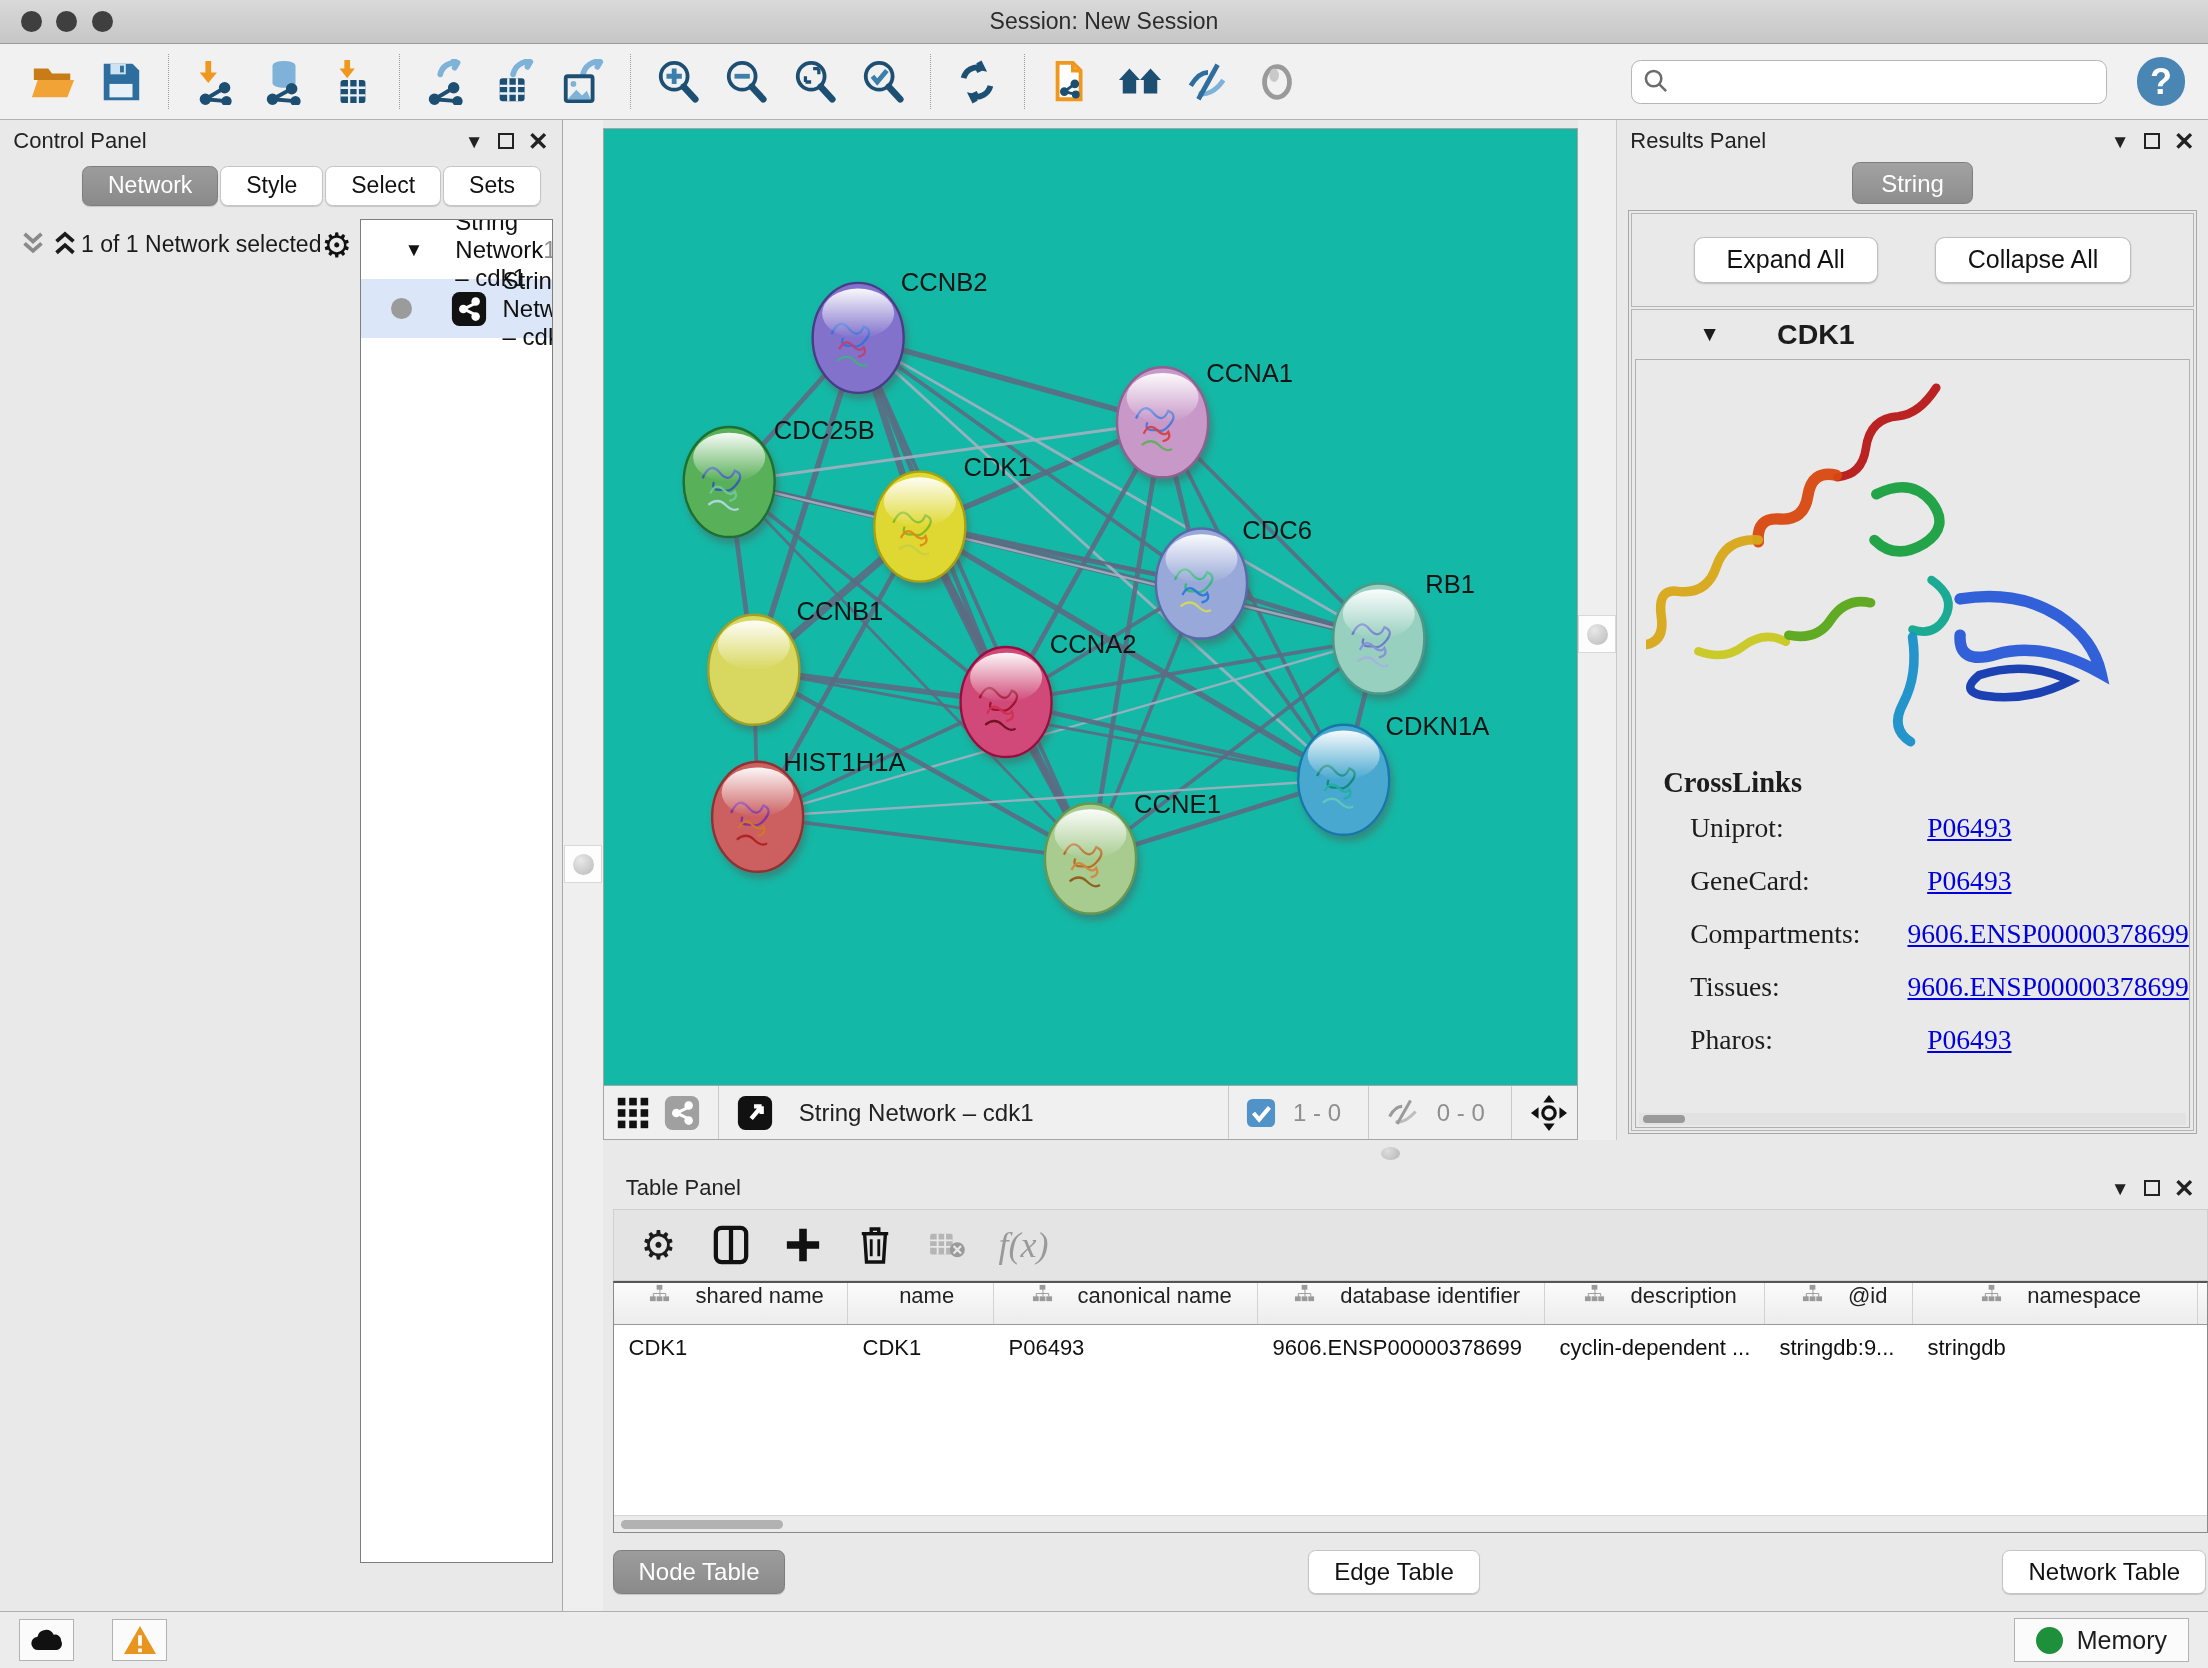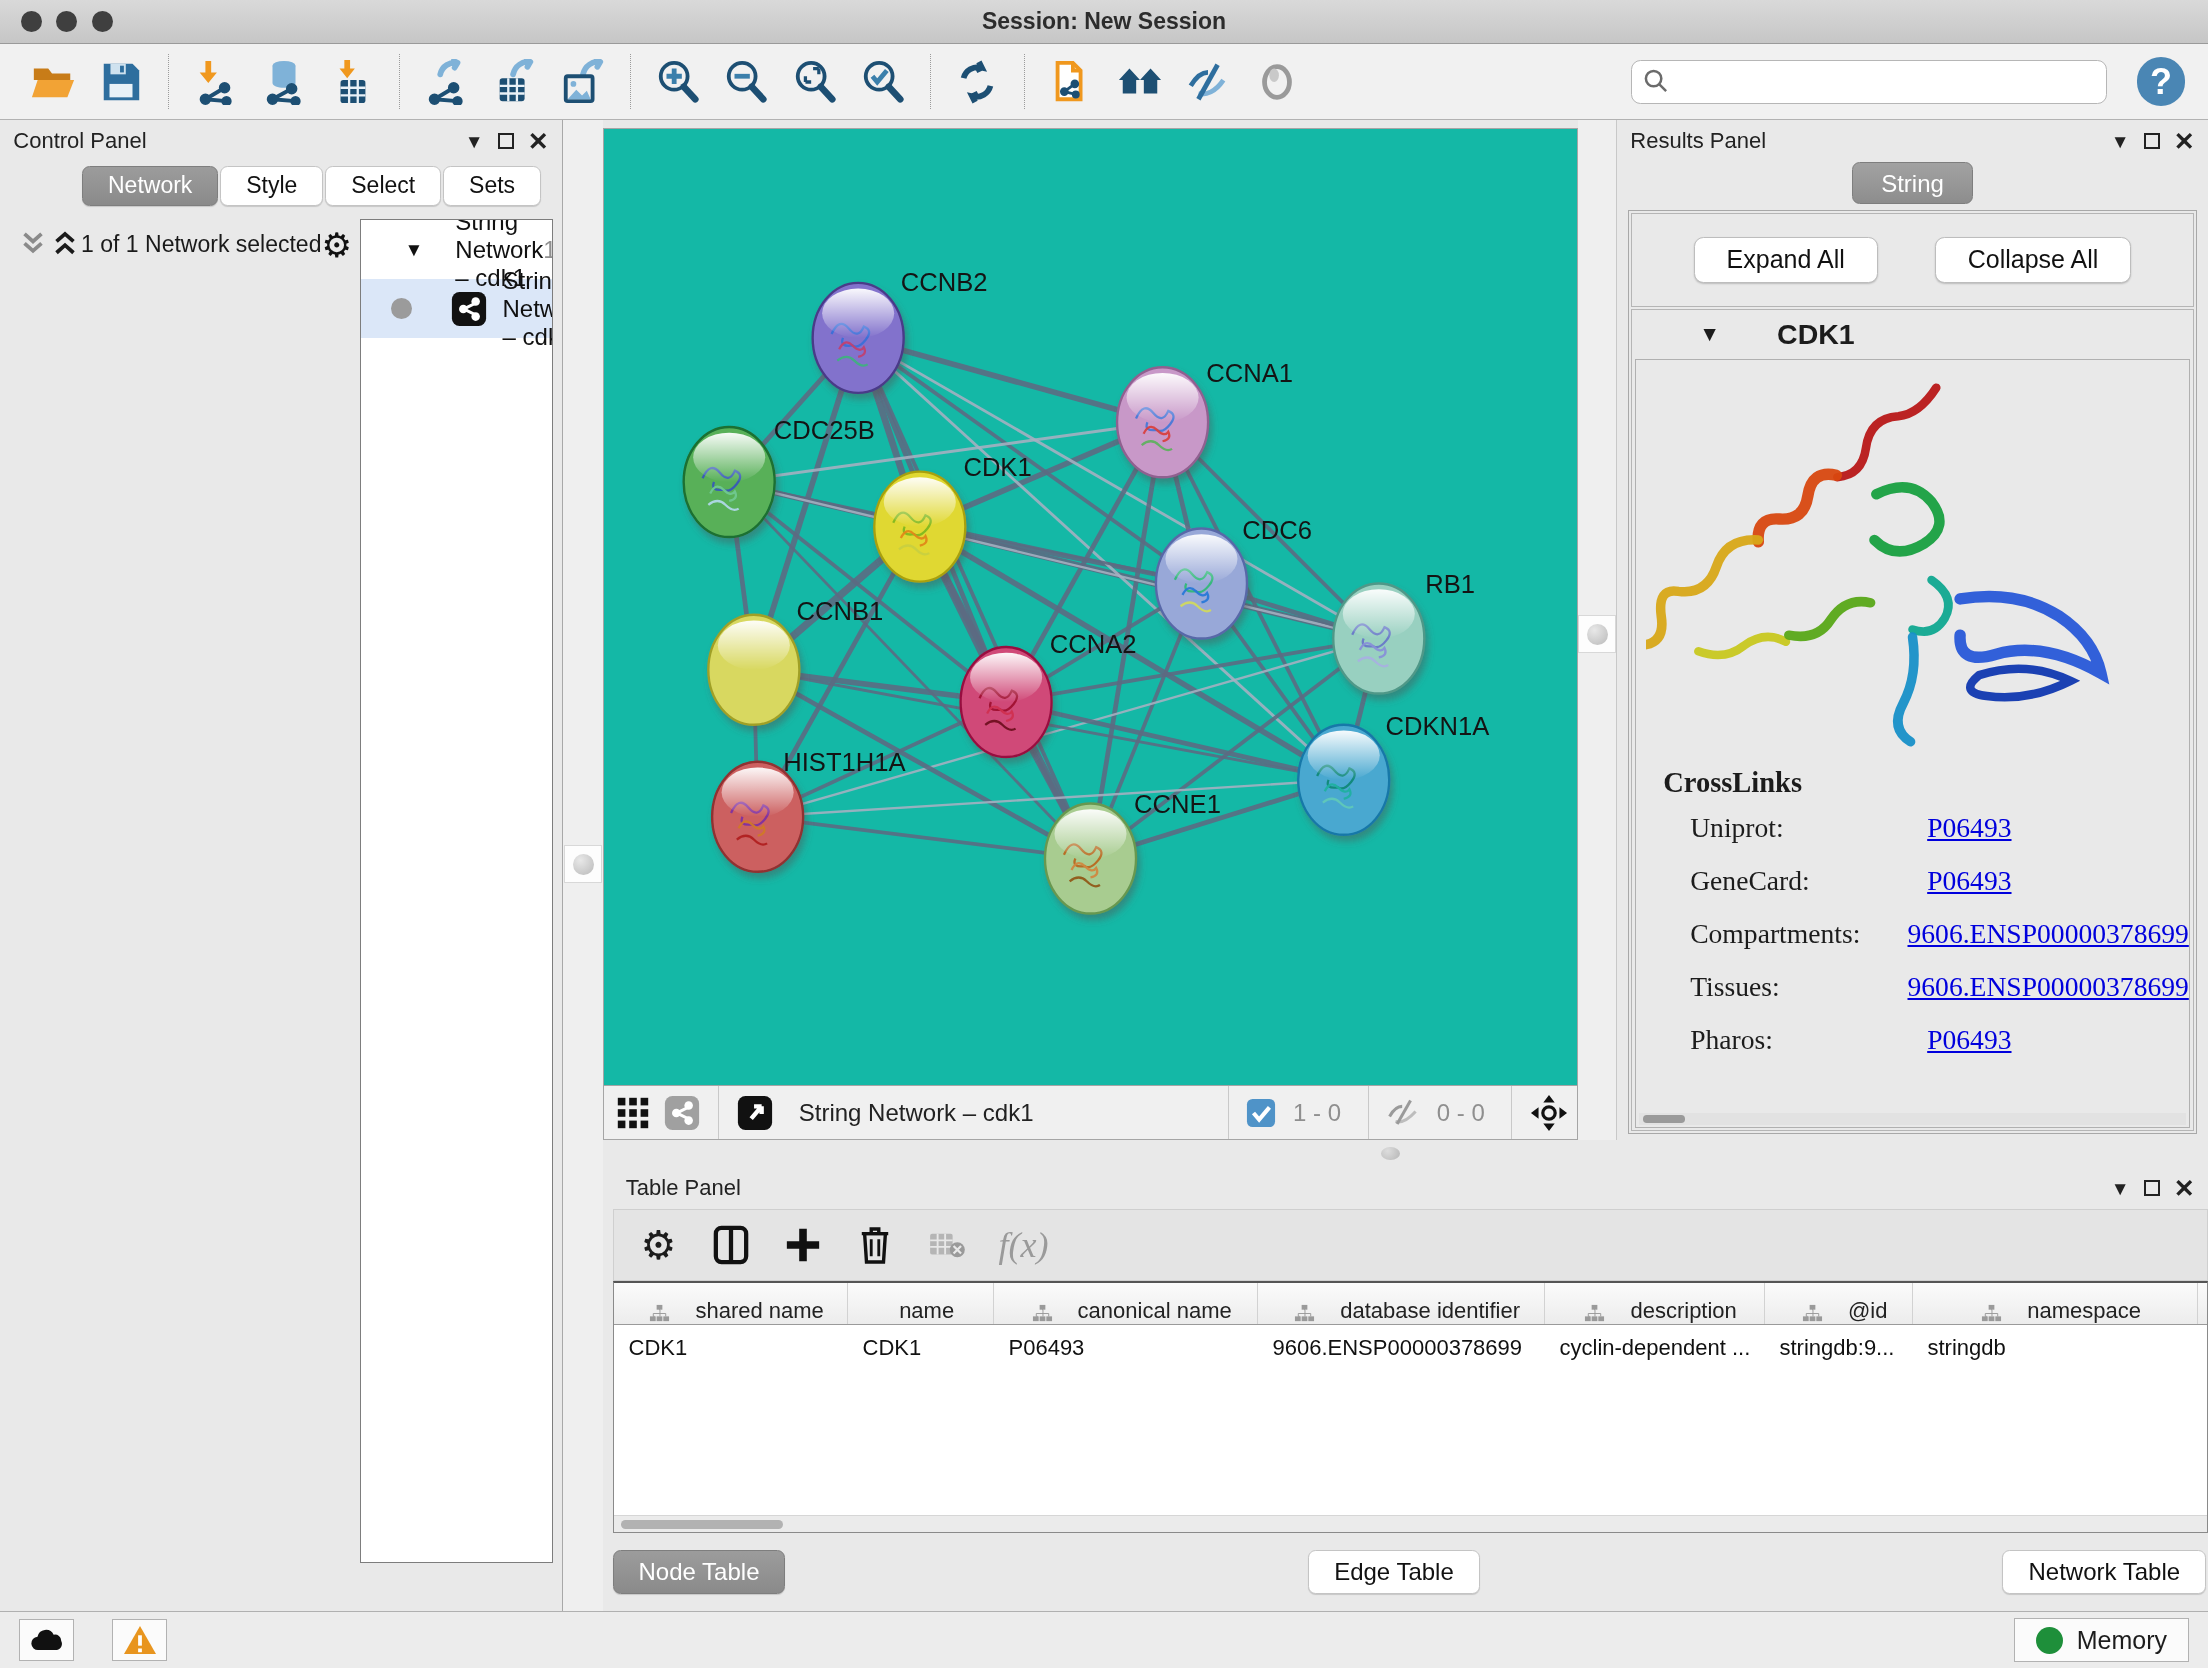--- a/index.html
+++ b/index.html
@@ -8,21 +8,21 @@
          font-size:21px; overflow:hidden; }
   .window { width:2208px; height:1668px; display:flex; flex-direction:column; }
 
   
   .titlebar { height:44px; background:linear-gradient(#d9d9d9,#c6c6c6);
               border-bottom:1px solid #9a9a9a; display:flex; align-items:center;
               position:relative; flex:none; }
   .traffic { display:flex; gap:14.3px; margin-left:21px; }
   .traffic span { width:21px; height:21px; border-radius:50%; background:#3f3f3f; display:block; }
   .win-title { position:absolute; left:0; right:0; text-align:center; font-size:23px;
-               color:#2c2c2c; font-weight:700; }
+               color:#2c2c2c; font-weight:400; }
 
   
   .toolbar { height:76px; background:#f1f1f1; border-bottom:1px solid #b2b2b2;
              display:flex; align-items:center; padding:0 23px; gap:9.5px; flex:none; }
   .tbtn { width:59px; height:59px; display:flex; align-items:center; justify-content:center; }
   .tbtn svg { width:46px; height:46px; }
   .tsep { width:0; border-left:1.9px dotted #9b9b9b; height:55px; margin:0 7.6px; }
   .searchbox { margin-left:auto; width:476px; height:44px; background:#fff;
                border:1.9px solid #b6b6b6; border-radius:9.5px; display:flex; align-items:center;
                padding:0 11.4px; gap:7.6px; }
@@ -126,21 +126,21 @@
   .table-panel { flex:1; background:#e9e9e9; display:flex; flex-direction:column;
                  padding-left:9.5px; min-height:0; }
   .tp-toolbar { height:72px; flex:none; background:#e4e4e4; border:1px solid #cfcfcf;
                 display:flex; align-items:center; gap:32px; padding:0 25px; }
   .tp-ic { width:40px; height:40px; display:flex; align-items:center; justify-content:center; }
   .fx { font-family:"Liberation Serif", serif; font-style:italic; color:#9a9a9a; font-size:36px; }
   .tp-tablebox { flex:1; background:#fff; border:1px solid #8a8a8a; border-top:2.9px solid #555;
                  display:flex; flex-direction:column; overflow:hidden; min-height:0; }
   .tp-header { display:flex; flex:none; height:42px; background:linear-gradient(#fbfbfb,#ececec);
                border-bottom:1.9px solid #9a9a9a; }
-  .th-cell { display:flex; align-items:flex-end; gap:25px; padding:0 0 0 13.3px; font-size:22px;
+  .th-cell { display:flex; align-items:flex-start; gap:25px; padding:0 0 0 13.3px; font-size:22px;
              color:#222; border-right:1px solid #d2d2d2; overflow:hidden; flex:none;
              white-space:nowrap; justify-content:center; }
   .tp-row { display:flex; flex:none; height:46px; align-items:center; }
   .td-cell { padding-left:15px; font-size:22px; color:#111; overflow:hidden; white-space:nowrap;
              flex:none; }
   .tp-fill { flex:1; }
   .tp-hscroll { height:17px; flex:none; background:#ebebeb; border-top:1px solid #d6d6d6;
                 position:relative; }
   .tp-hscroll i { position:absolute; left:7.6px; top:3.8px; width:162px; height:9.5px;
                   background:#b2b2b2; border-radius:4.8px; display:block; }

